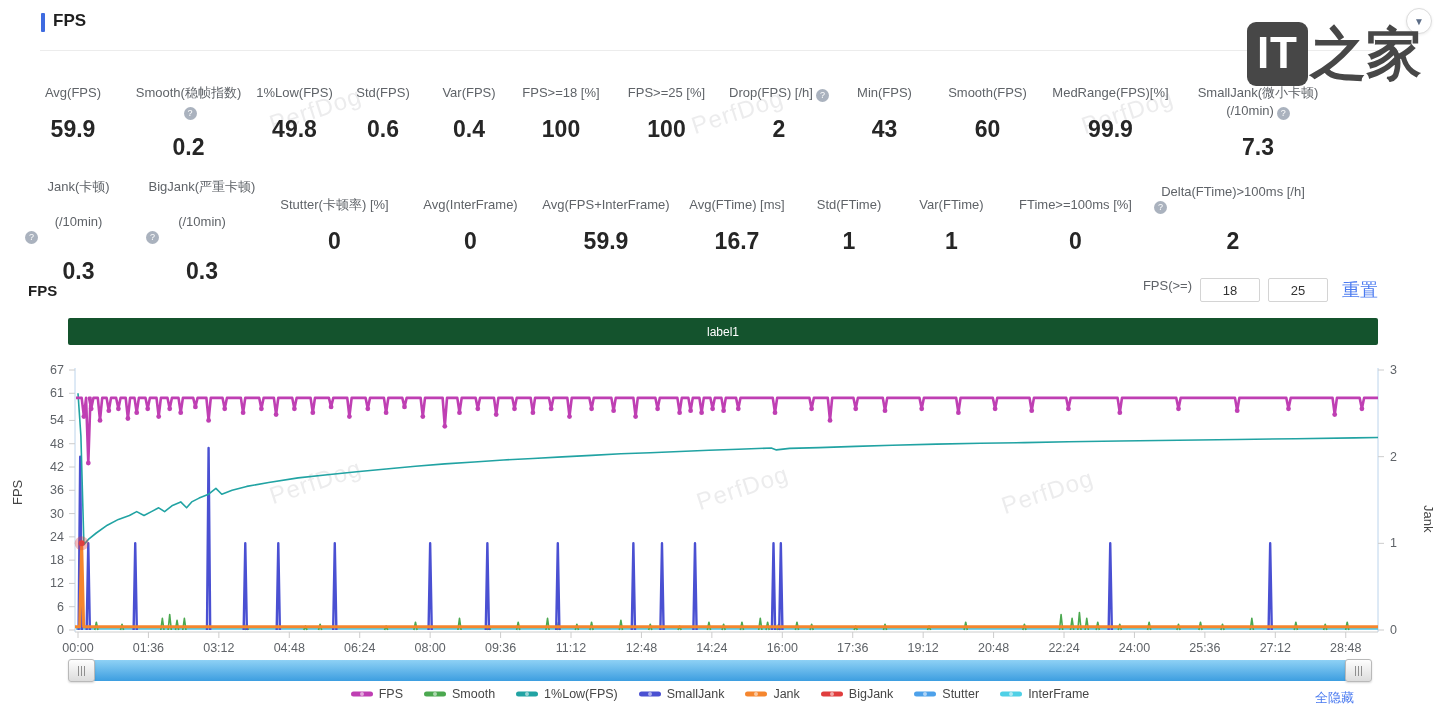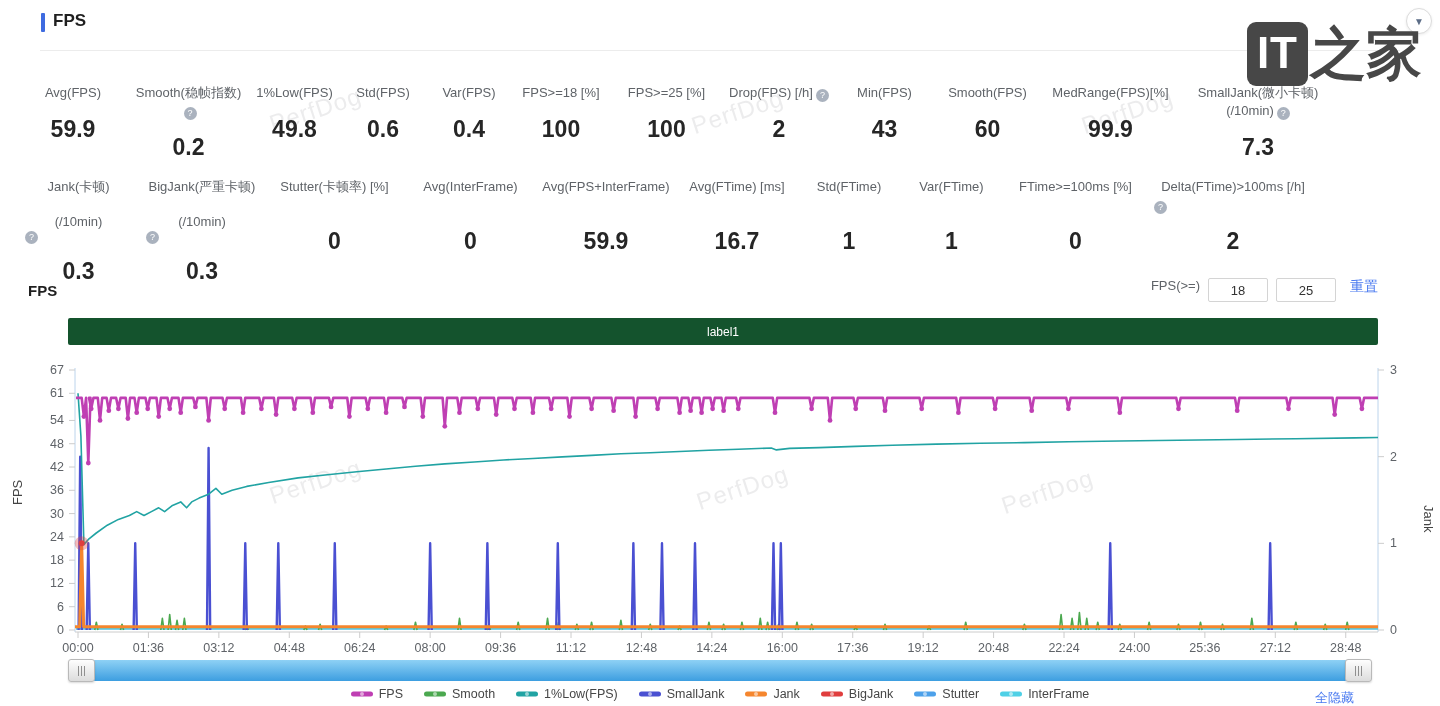--- a/index.html
+++ b/index.html
@@ -23,31 +23,31 @@
 
   
   .wm { position:absolute; font-size:24px; color:rgba(120,120,130,.14); transform:rotate(-18deg); letter-spacing:1px; pointer-events:none; }
 
   
   .mrow { position:absolute; left:18px; display:grid; }
   #mrow1 { top:84px; grid-template-columns:110px 121px 91px 86px 86px 98px 113px 112px 99px 107px 139px 156px; }
   #mrow2 { top:178px; grid-template-columns:121px 126px 139px 133px 138px 124px 100px 105px 143px 172px; }
   .m-cell { text-align:center; padding:0 4px; }
   .m-label { font-size:13px; color:#5f6368; line-height:1.35; min-height:18px; }
-  #mrow2 .m-label { min-height:36px; display:flex; flex-direction:column; justify-content:space-between; }
+  #mrow2 .m-label { min-height:36px; display:flex; flex-direction:column; justify-content:flex-end; }
   .m-value { font-size:23px; font-weight:bold; color:#262626; margin-top:14px; }
   .help { display:inline-block; width:13px; height:13px; border-radius:50%; background:#aab2be; color:#fff; font-size:9px;
       line-height:13px; text-align:center; margin-left:3px; vertical-align:-1px; cursor:pointer; }
 
   
   .sec-title { position:absolute; left:28px; top:282px; font-size:15px; font-weight:bold; color:#1f1f1f; }
   .filter { position:absolute; right:62px; top:278px; display:flex; gap:8px; }
   .filter-label { font-size:13px; color:#5f6368; }
   .thr-input { width:60px; height:24px; border:1px solid #d4d4d4; border-radius:2px; text-align:center; font-size:13px; color:#333; font-family:inherit; }
-  .reset-link { font-size:14px; color:#4a7af0; cursor:pointer; margin-left:6px; }
+  .reset-link { font-size:18px; color:#4a7af0; cursor:pointer; margin-left:6px; }
 
   
   .banner { position:absolute; left:68px; top:318px; width:1310px; height:27px; background:#14532d; border-radius:2px;
       color:#fff; font-size:12px; display:flex; align-items:center; justify-content:center; }
 
   
   #chart { position:absolute; left:0; top:355px; }
 
   
   .slider { position:absolute; left:68px; top:659px; width:1304px; height:23px; }

